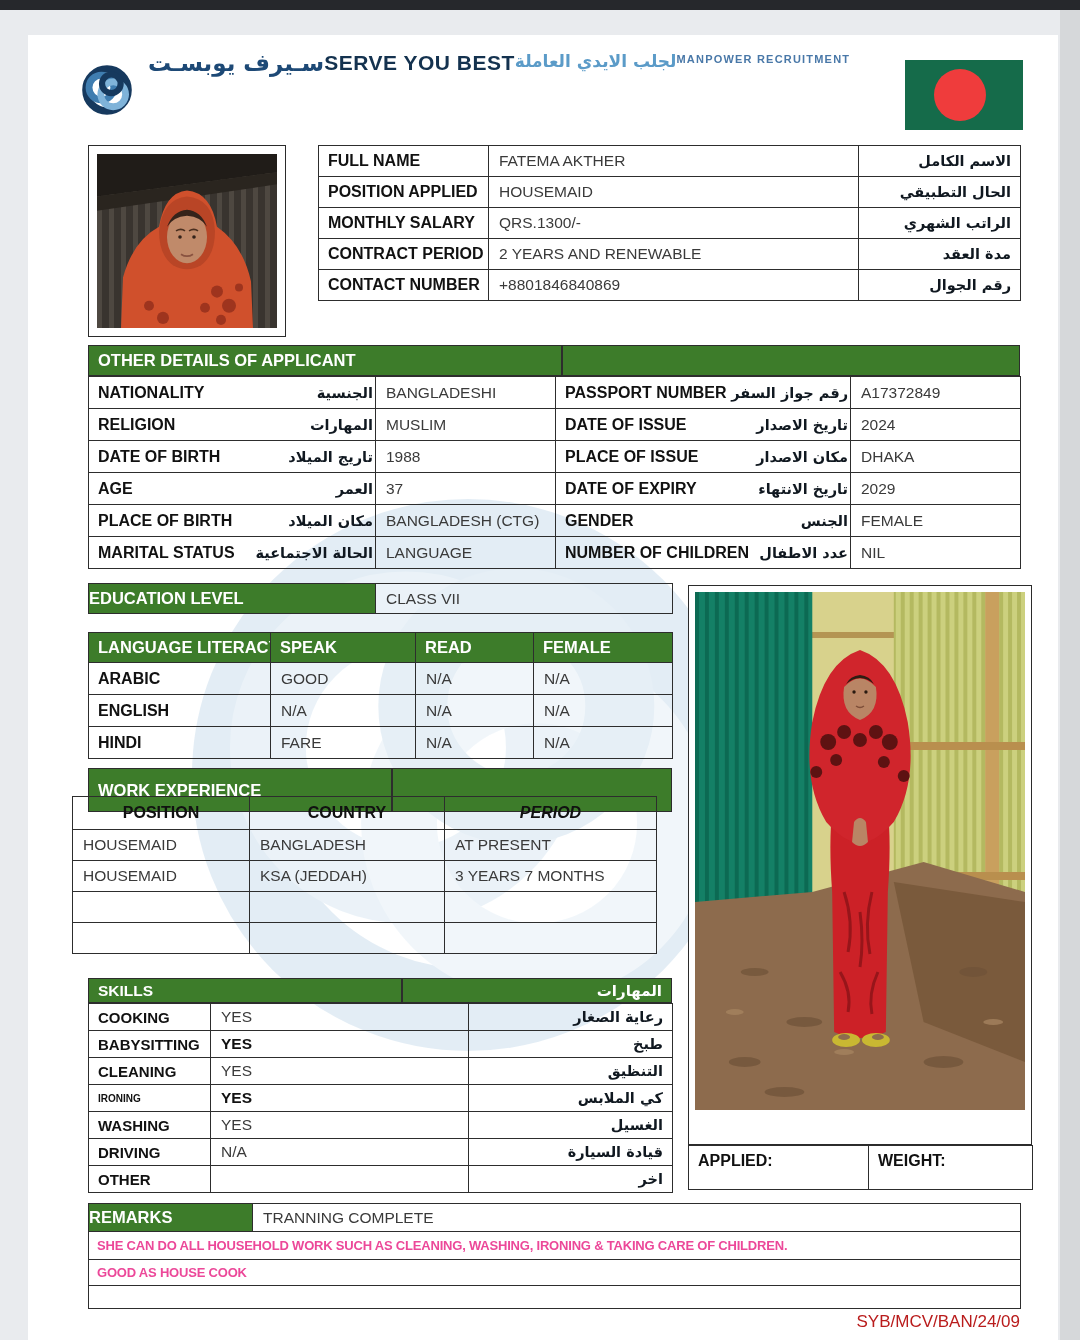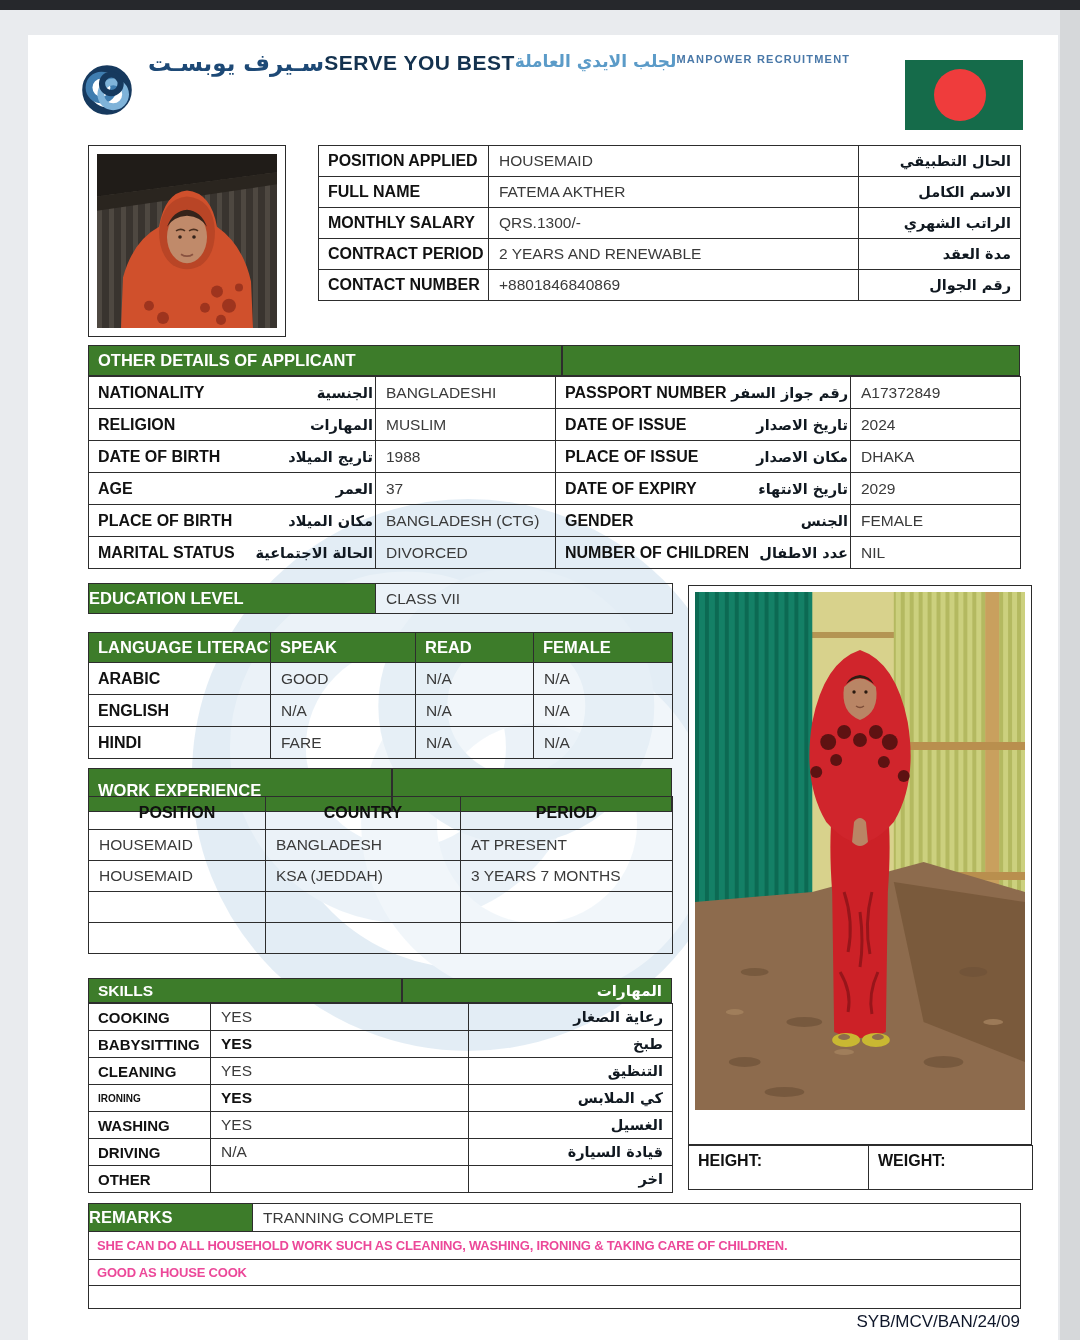--- a/index.html
+++ b/index.html
@@ -56,21 +56,21 @@
   .gbar .bar-arabic { position:absolute; right:9px; font-family:"DejaVu Sans",sans-serif; direction:rtl; font-size:15px; }
 
   .lblwrap { display:flex; justify-content:space-between; align-items:center; width:100%; }
   .lblwrap .en { font-weight:bold; font-size:16px; color:#111; }
   .lblwrap .araside { font-family:"DejaVu Sans",sans-serif; direction:rtl; font-weight:bold; font-size:14.5px; color:#101820; padding-right:2px; }
 
   .boldval { font-weight:bold; color:#111 !important; }
 
   .remark-line { font-weight:bold; font-size:13px; color:#ec4899; padding-left:8px; letter-spacing:-0.2px; }
 
-  .footer-code { position:absolute; top:1277px; right:38px; font-size:17px; color:#0f172a; }
+  .footer-code { position:absolute; top:1277px; right:38px; font-size:17px; color:#b91c1c; }
 </style>
 </head>
 <body>
 
 <svg width="0" height="0" style="position:absolute">
   <symbol id="knot" viewBox="0 0 100 100">
     <g fill="none" stroke-linecap="round">
       <circle cx="50" cy="50" r="34" stroke="#16395e" stroke-width="12"></circle>
       <circle cx="41" cy="46" r="20" stroke="#3f7db0" stroke-width="11"></circle>
       <circle cx="60" cy="57" r="20" stroke="#7fb3d9" stroke-width="11"></circle>
@@ -149,30 +149,30 @@
   </div>
 
   <table class="tbl" style="left:290px; top:110px; width:702px;">
     <colgroup>
         <col style="width:170px">
         <col style="width:370px">
         <col style="width:162px">
       </colgroup>
     <tbody>
     <tr style="height:31px;">
+      <td class="lbl">FULL NAME</td>
+      <td class="val">FATEMA AKTHER</td>
+      <td class="ar">الاسم الكامل</td>
+    </tr>
+    <tr style="height:31px;">
       <td class="lbl">POSITION APPLIED</td>
       <td class="val">HOUSEMAID</td>
       <td class="ar">الحال التطبيقي</td>
     </tr>
     <tr style="height:31px;">
-      <td class="lbl">FULL NAME</td>
-      <td class="val">FATEMA AKTHER</td>
-      <td class="ar">الاسم الكامل</td>
-    </tr>
-    <tr style="height:31px;">
       <td class="lbl">MONTHLY SALARY</td>
       <td class="val">QRS.1300/-</td>
       <td class="ar">الراتب الشهري</td>
     </tr>
     <tr style="height:31px;">
       <td class="lbl">CONTRACT PERIOD</td>
       <td class="val">2 YEARS AND RENEWABLE</td>
       <td class="ar">مدة العقد</td>
     </tr>
     <tr style="height:31px;">
@@ -239,21 +239,21 @@
           </td>
       <td class="val">BANGLADESH (CTG)</td>
     </tr>
     <tr style="height:32px;">
       <td class="lbl">
             <div class="lblwrap">
               <span class="en">MARITAL STATUS</span>
               <span class="araside">الحالة الاجتماعية</span>
             </div>
           </td>
-      <td class="val">DIVORCED</td>
+      <td class="val">LANGUAGE</td>
     </tr>
   </tbody>
     </table>
 
   <table class="tbl" style="left:527px; top:341px; width:465px;">
     <colgroup>
         <col style="width:295px">
         <col style="width:170px">
       </colgroup>
     <tbody>
@@ -359,31 +359,31 @@
       <td class="val">N/A</td>
       <td class="val">N/A</td>
     </tr>
   </tbody>
     </table>
 
   <div class="gbar" style="left:60px; top:733px; width:584px; height:44px;">
     <span class="bar-label">WORK EXPERIENCE</span>
     <span class="bar-divider" style="left:302px;"></span>
   </div>
-  <table class="tbl" style="left:60px; top:761px; width:584px;border-radius:30px;">
+  <table class="tbl" style="left:44px; top:761px; width:584px;border-radius:30px;">
     <colgroup>
         <col style="width:177px">
         <col style="width:195px">
         <col style="width:212px">
       </colgroup>
     <tbody>
         <tr style="height:33px;">
       <td class="lbl center" style="padding-left:0;">POSITION</td>
       <td class="lbl center" style="padding-left:0;">COUNTRY</td>
-      <td class="lbl center" style="padding-left:0;">PERIOD</td>
+      <td class="lbl center" style="padding-left:0;font-style:italic;">PERIOD</td>
     </tr>
     <tr style="height:31px;">
       <td class="val">HOUSEMAID</td>
       <td class="val">BANGLADESH</td>
       <td class="val">AT PRESENT</td>
     </tr>
     <tr style="height:31px;">
       <td class="val">HOUSEMAID</td>
       <td class="val">KSA (JEDDAH)</td>
       <td class="val">3 YEARS 7 MONTHS</td>
@@ -522,21 +522,21 @@
     </svg>
   </div>
 
   <table class="tbl" style="left:660px; top:1110px; width:344px;">
     <colgroup>
         <col style="width:180px">
         <col style="width:164px">
       </colgroup>
     <tbody>
         <tr style="height:44px;">
-      <td class="lbl" style="vertical-align:top; padding-top:6px;">HEIGHT:</td>
+      <td class="lbl" style="vertical-align:top; padding-top:6px;">APPLIED:</td>
       <td class="lbl" style="vertical-align:top; padding-top:6px;">WEIGHT:</td>
     </tr>
   </tbody>
     </table>
 
   <table class="tbl" style="left:60px; top:1168px; width:932px;">
     <colgroup>
         <col style="width:164px">
         <col style="width:768px">
       </colgroup>

